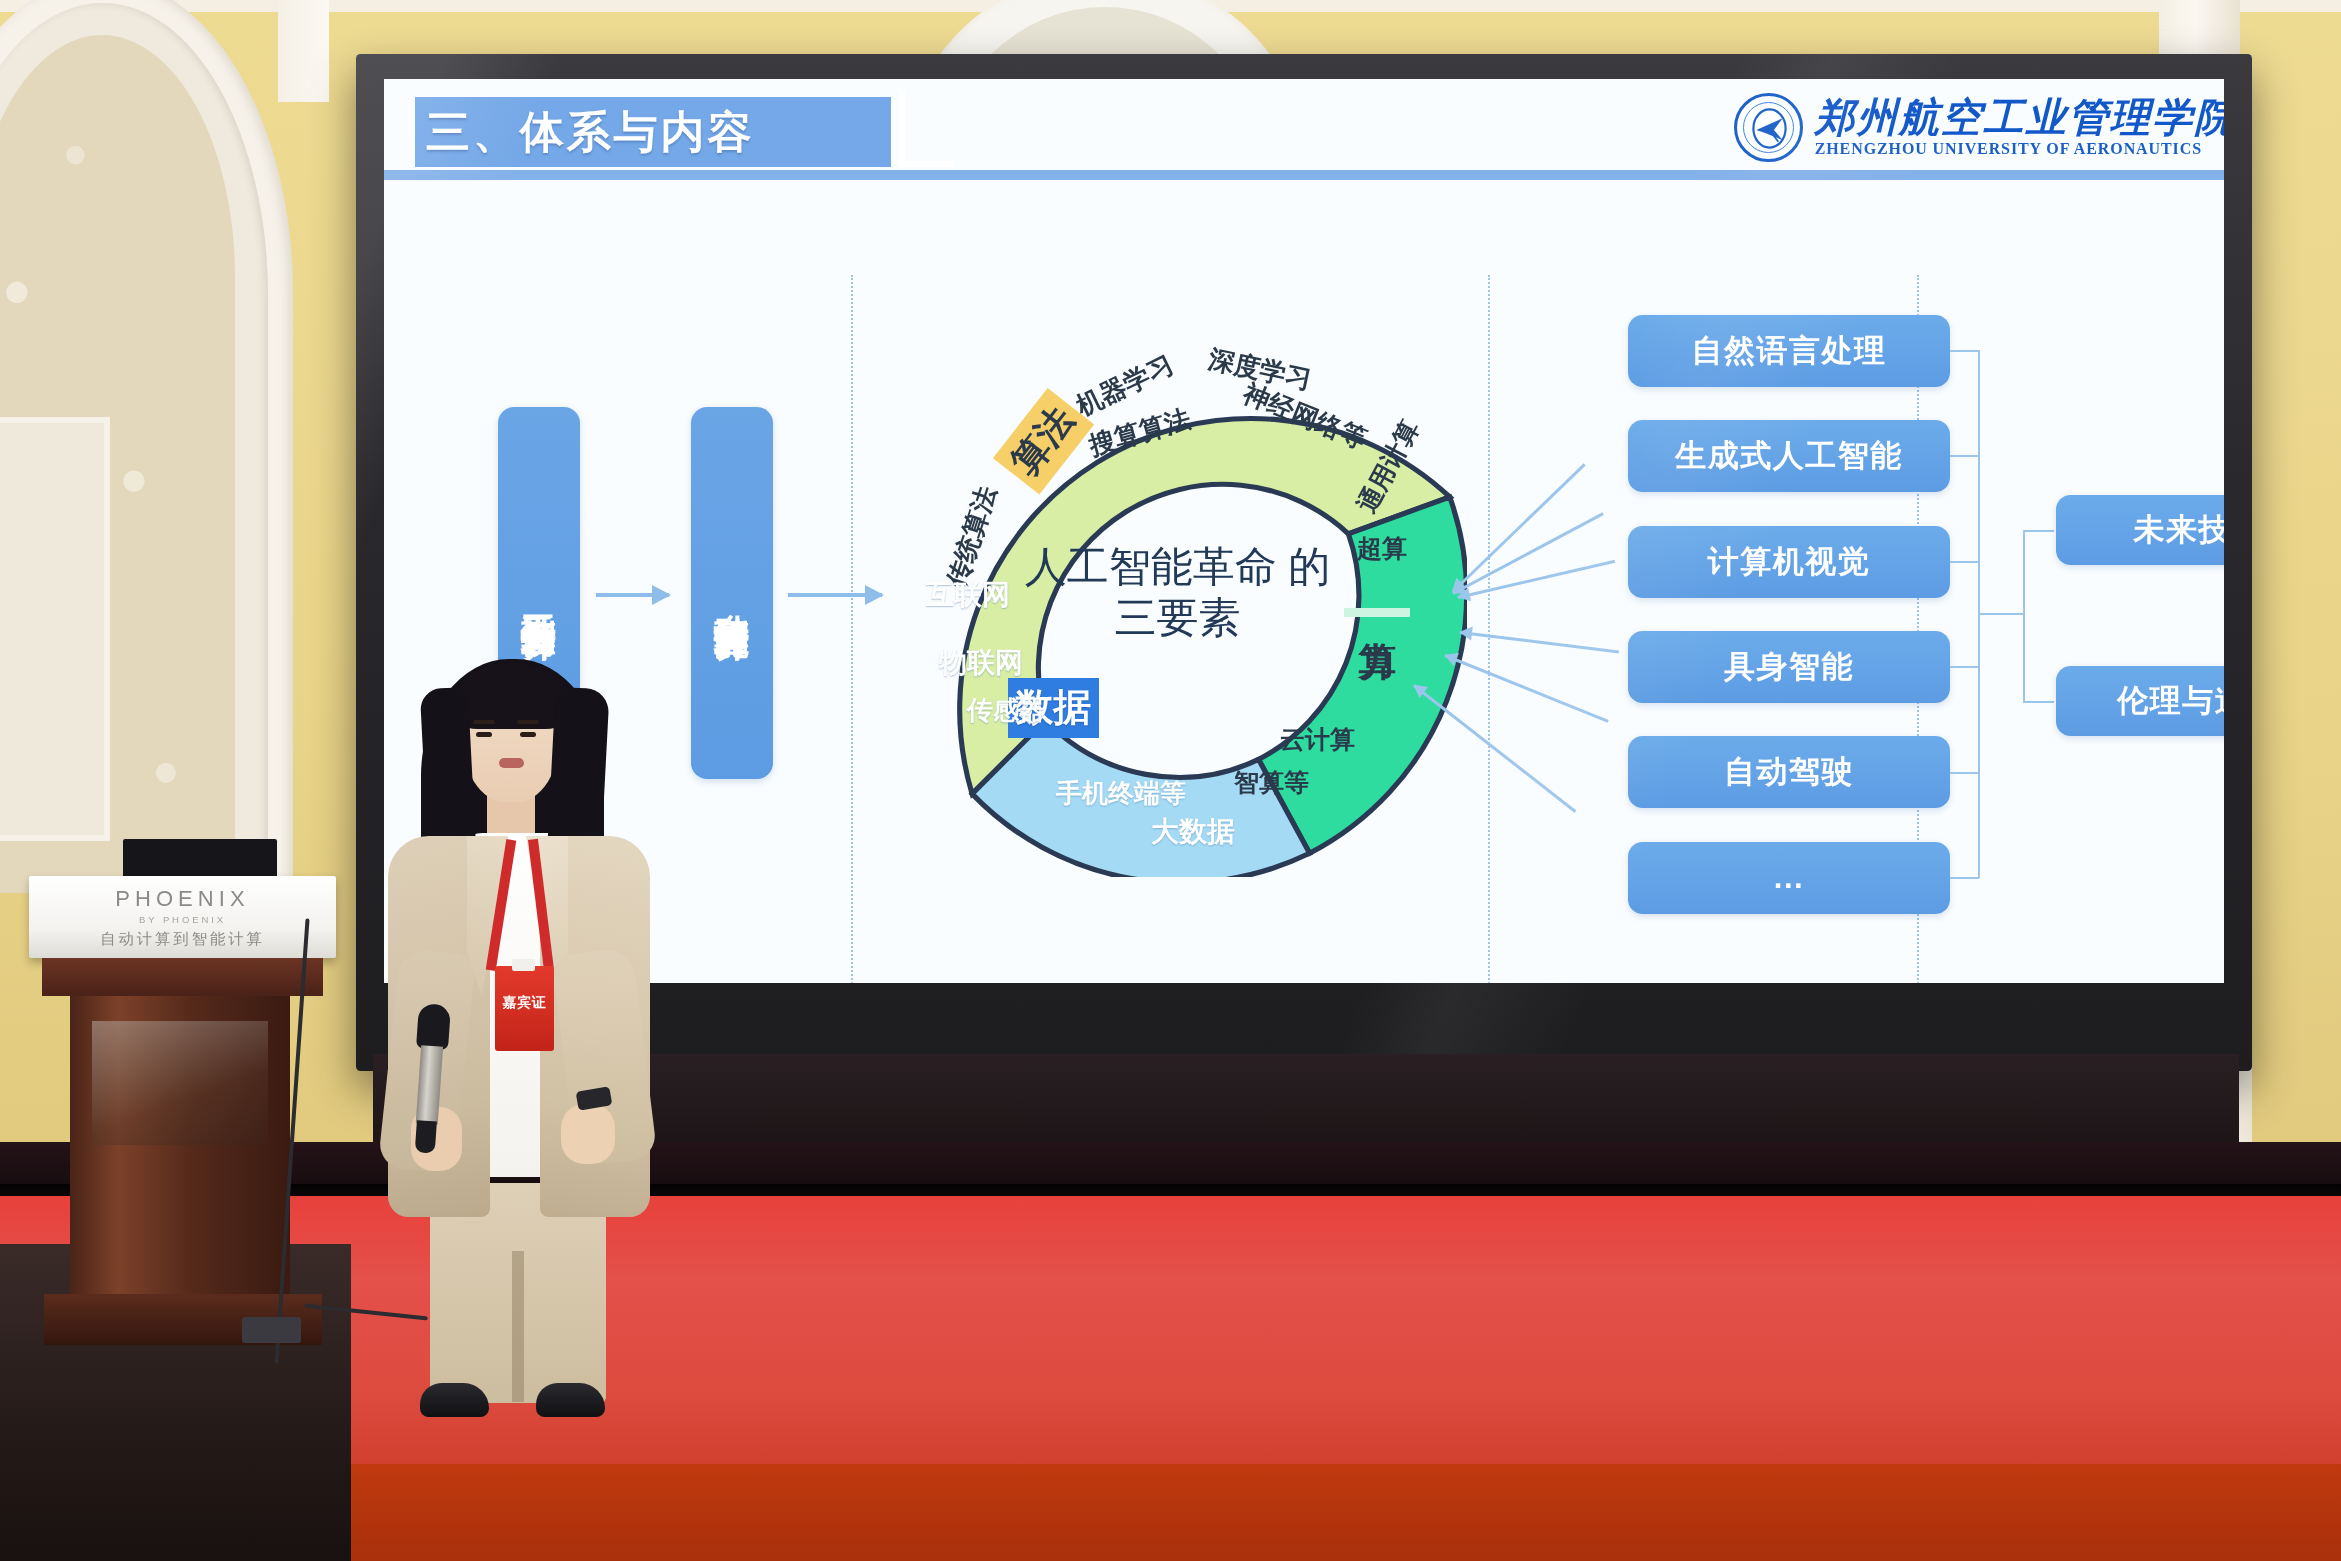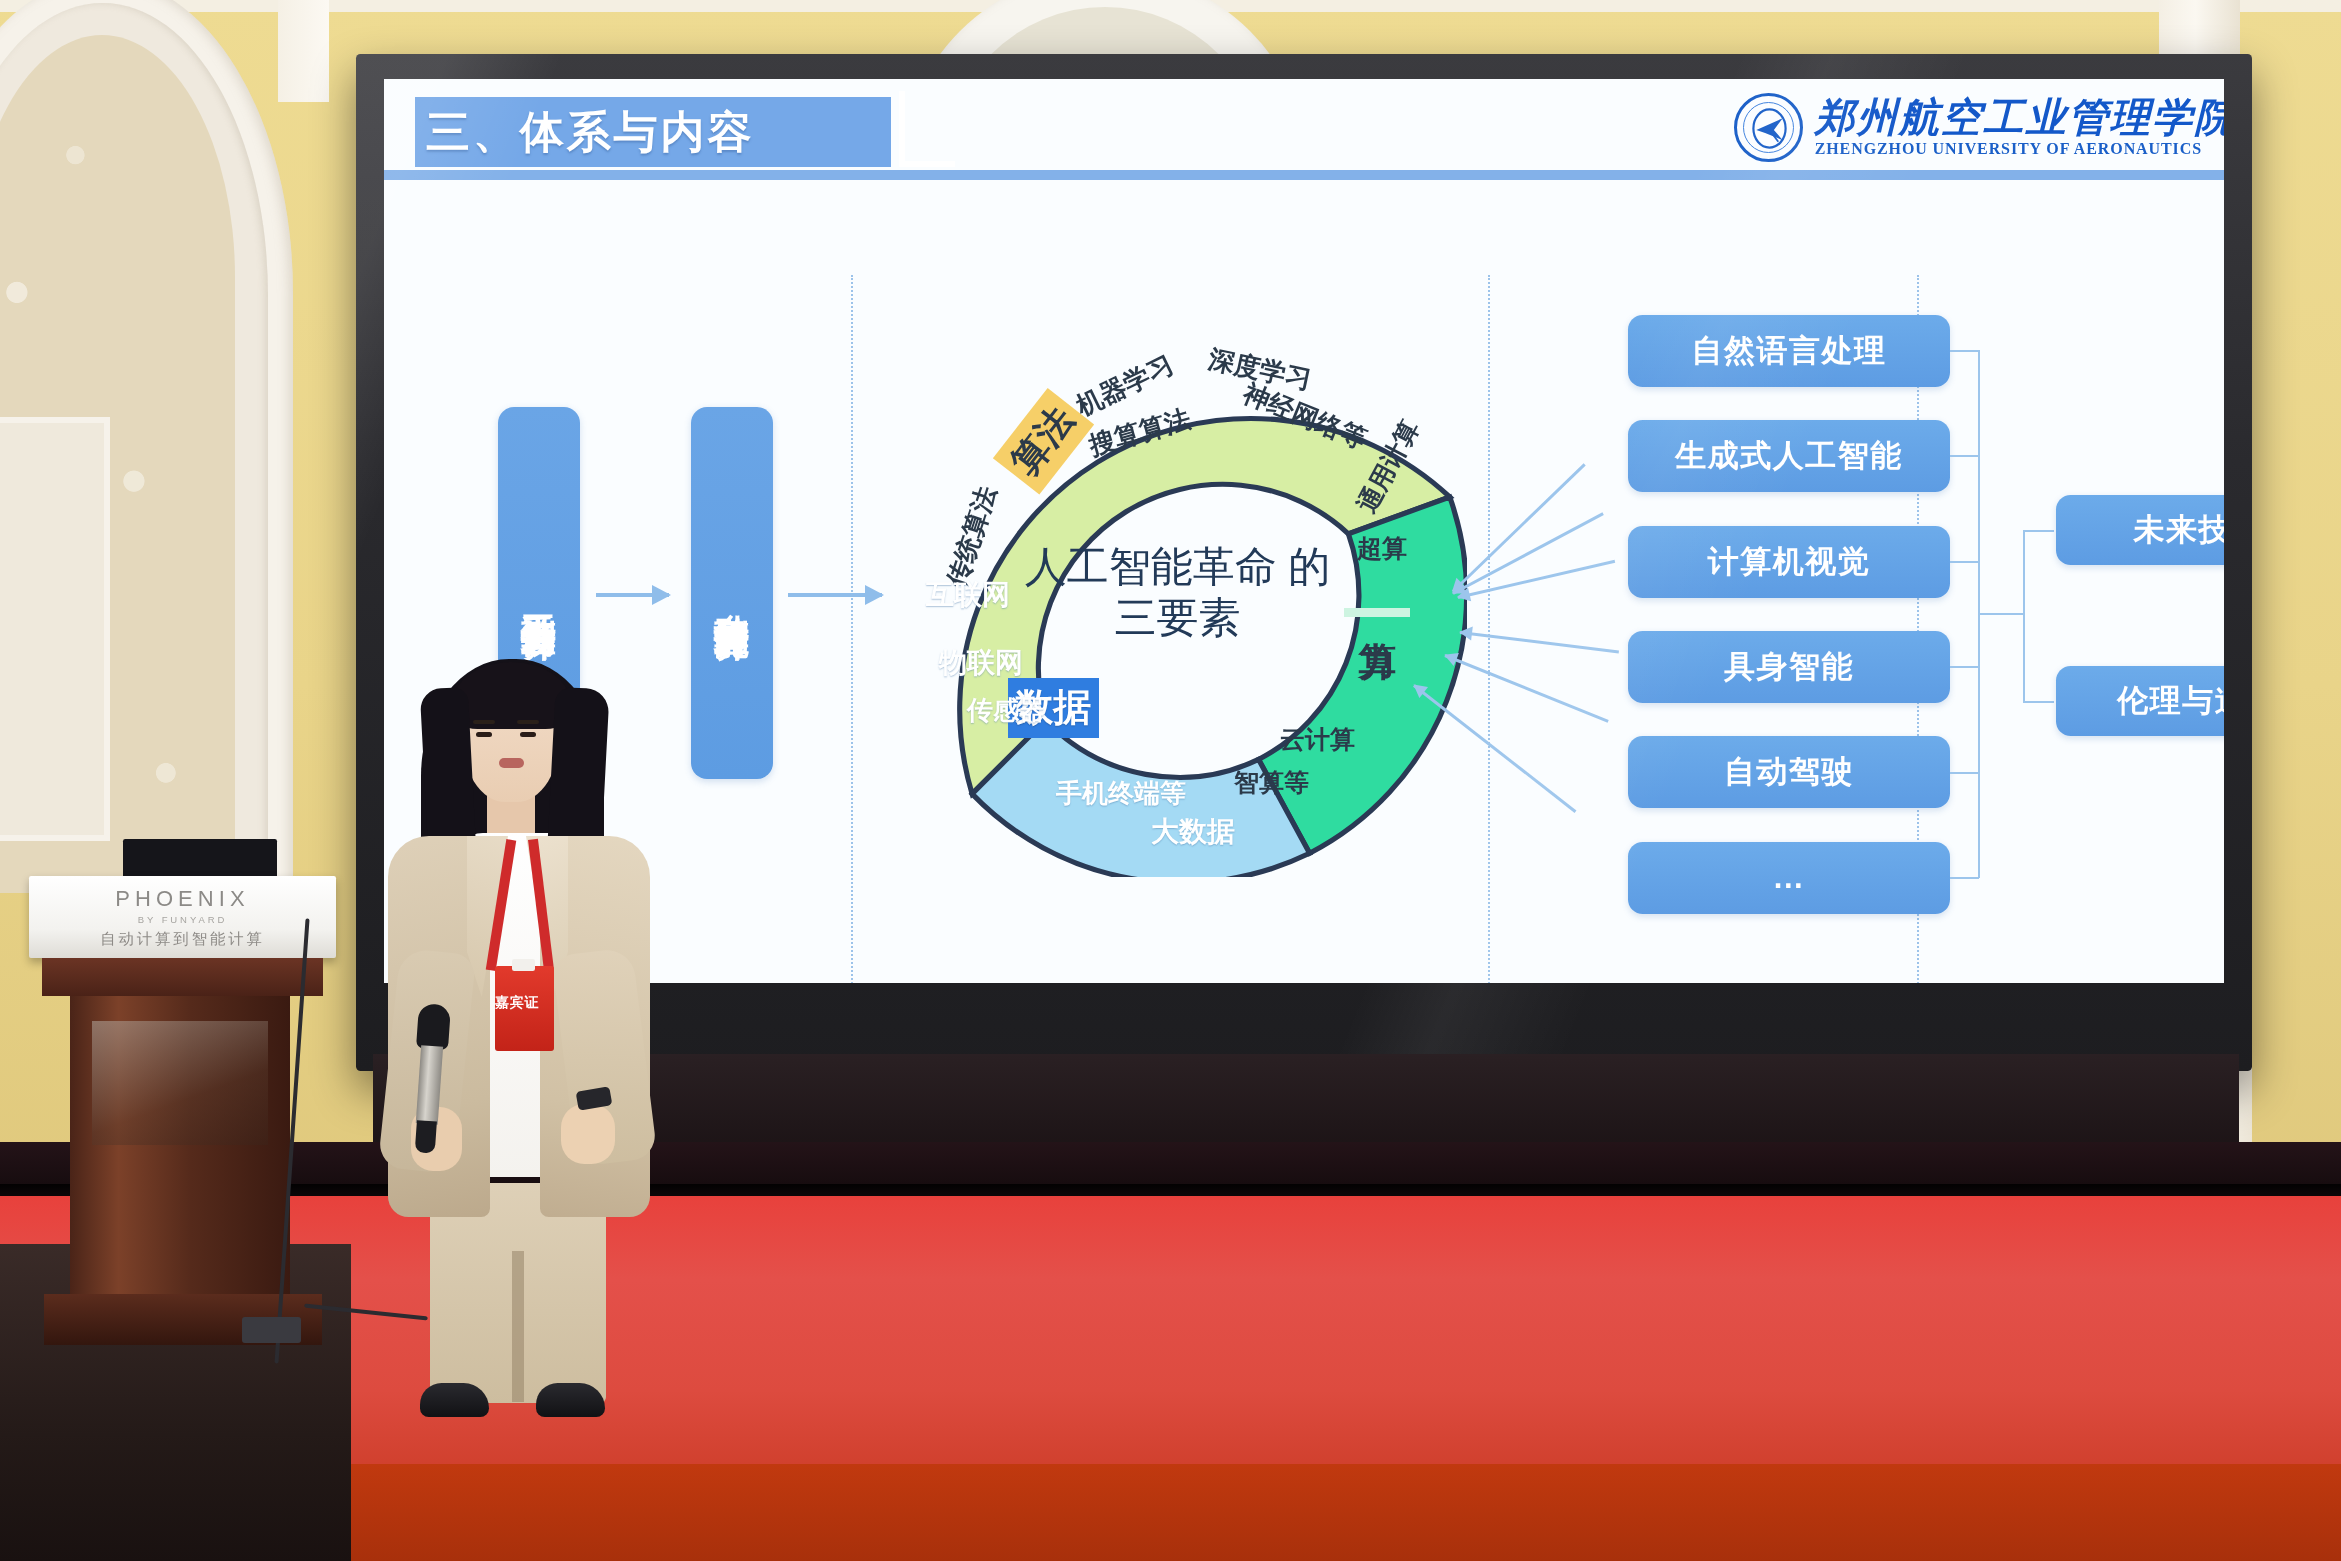--- a/index.html
+++ b/index.html
@@ -369,21 +369,21 @@
   .sp-lanyard-l, .sp-lanyard-r {
     position:absolute; top:195px; width:9.5px; height:132px;
     background:#cf2b2b; z-index:6;
   }
   .sp-lanyard-l { left:152px; transform: rotate(9deg); }
   .sp-lanyard-r { left:192px; transform: rotate(-7deg); }
   .sp-badge {
     position:absolute; left:151px; top:322px; width:59px; height:85px;
     background: linear-gradient(180deg,#e23a2c,#c32318);
     border-radius:2.9px; z-index:7;
-    display:flex; align-items:center; justify-content:flex-start;
+    display:flex; align-items:center; justify-content:center;
   }
   .sp-badge-txt {
     color:#fff; font-size:14px; font-weight:bold; letter-spacing:0.7px;
     transform: translateY(-5.9px);
   }
   .sp-badge-clip {
     position:absolute; left:168px; top:315px; width:23.4px; height:11.7px;
     background:#f2f0ec; border-radius:2.2px; z-index:8;
   }
   .sp-arm-l {
@@ -598,21 +598,21 @@
   <div class="dark-gap"></div>
   <div class="stage-shadow"></div>
   <div class="stage-top"></div>
   <div class="stage-front"></div>
   <div class="left-floor"></div>
 
   <div id="podium">
     <div class="podium-monitor"></div>
     <div class="podium-top">
       <div class="podium-brand">PHOENIX</div>
-      <div class="podium-sub">BY FUNYARD</div>
+      <div class="podium-sub">BY PHOENIX</div>
       <div class="podium-cn">自动计算到智能计算</div>
     </div>
     <div class="podium-body"></div>
     <div class="podium-col"></div>
     <div class="podium-glass"></div>
     <div class="podium-base"></div>
   </div>
   <div class="cable"></div>
   <div class="cable2"></div>
   <div class="mic-stand-box"></div>

